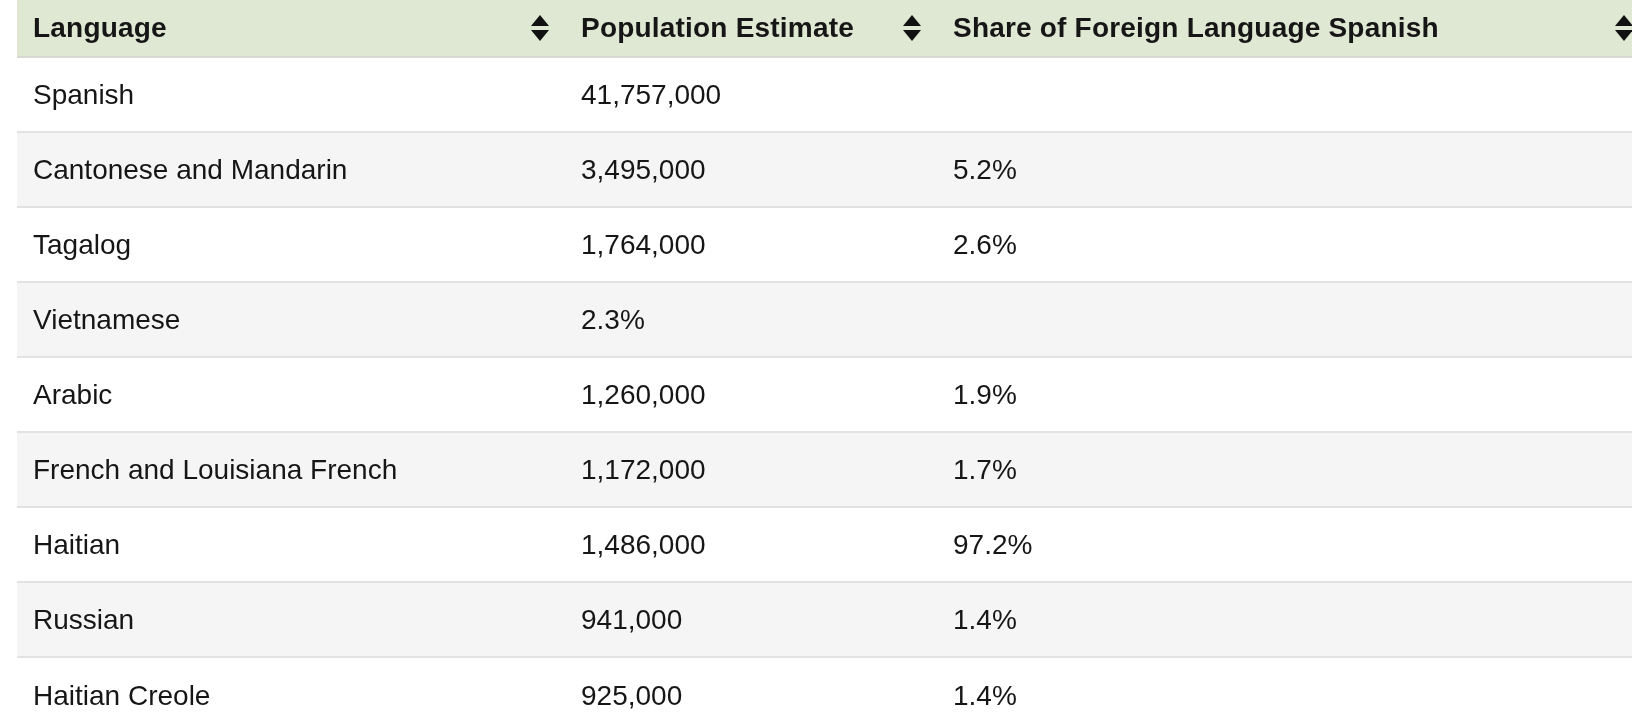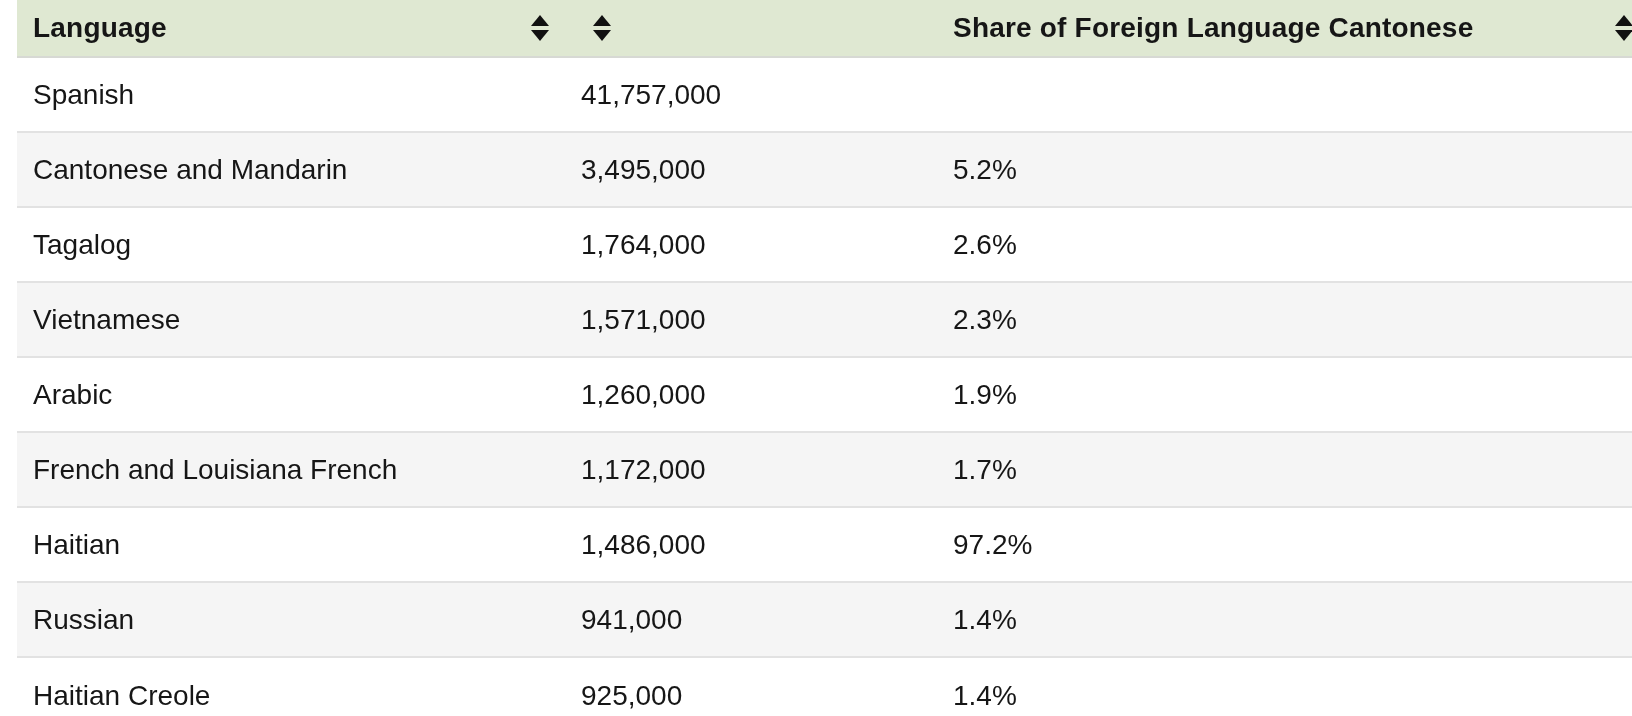--- a/index.html
+++ b/index.html
@@ -75,27 +75,28 @@
 
   <div class="tr thead">
     <div class="th">
       <span>Language</span>
       <span class="sort-icon">
         <span class="tri tri-up"></span>
         <span class="tri tri-down"></span>
       </span>
     </div>
     <div class="th">
+      <span>Population Estimate</span>
       <span class="sort-icon">
         <span class="tri tri-up"></span>
         <span class="tri tri-down"></span>
       </span>
     </div>
     <div class="th">
-      <span>Share of Foreign Language Cantonese</span>
+      <span>Share of Foreign Language Spanish</span>
       <span class="sort-icon">
         <span class="tri tri-up"></span>
         <span class="tri tri-down"></span>
       </span>
     </div>
   </div>
 
   <div class="tbody">
     <div class="tr">
       <div class="td">Spanish</div>
@@ -106,21 +107,20 @@
       <div class="td">3,495,000</div>
       <div class="td">5.2%</div>
     </div>
     <div class="tr">
       <div class="td">Tagalog</div>
       <div class="td">1,764,000</div>
       <div class="td">2.6%</div>
     </div>
     <div class="tr">
       <div class="td">Vietnamese</div>
-      <div class="td">1,571,000</div>
       <div class="td">2.3%</div>
     </div>
     <div class="tr">
       <div class="td">Arabic</div>
       <div class="td">1,260,000</div>
       <div class="td">1.9%</div>
     </div>
     <div class="tr">
       <div class="td">French and Louisiana French</div>
       <div class="td">1,172,000</div>

